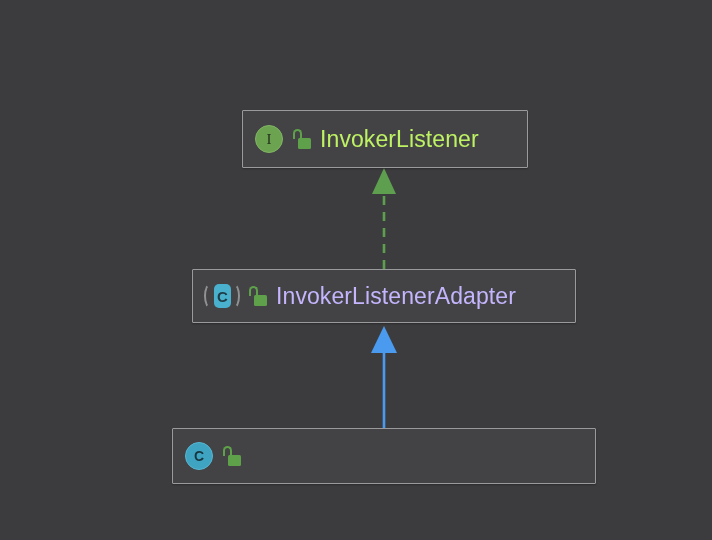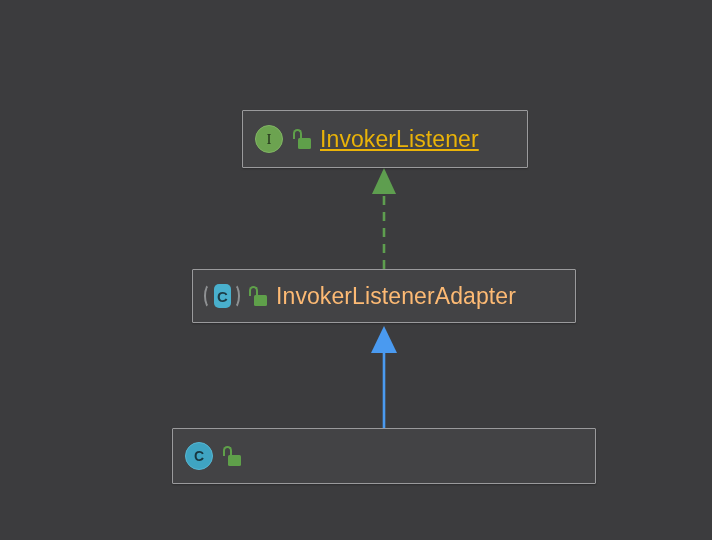--- a/index.html
+++ b/index.html
@@ -58,22 +58,22 @@
     width: 424px;
     height: 56px;
   }
   .node-label {
     font-size: 23px;
     letter-spacing: 0.1px;
     white-space: nowrap;
     line-height: 1;
     margin-left: 9px;
   }
-  .label-interface { color: #eab308; text-decoration: underline; }
-  .label-class     { color: #fdba74; }
+  .label-interface { color: #bef264; }
+  .label-class     { color: #c4b5fd; }
 
   
   .icon-slot {
     flex: 0 0 auto;
     display: flex;
     align-items: center;
     justify-content: center;
   }
   
   .icon-interface {

